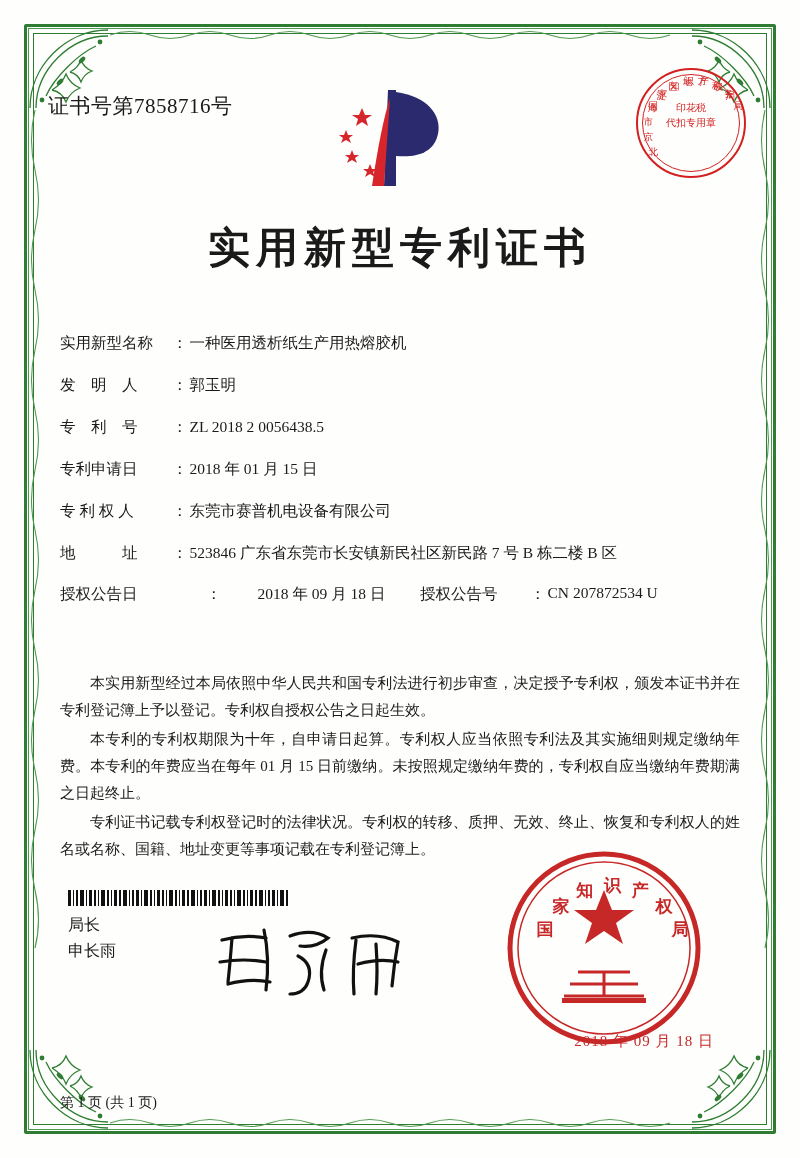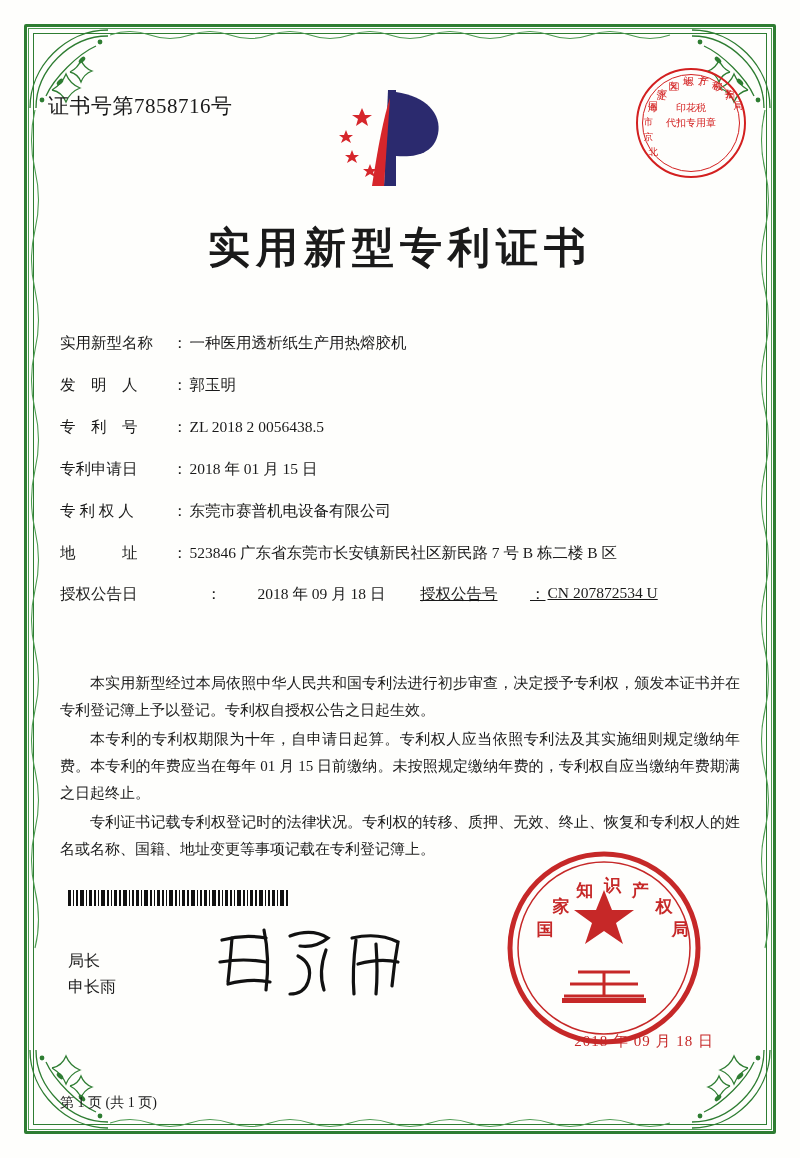--- a/index.html
+++ b/index.html
@@ -111,37 +111,37 @@
     letter-spacing:0px;
     white-space:nowrap;
   }
   .fcolon{margin:0 2px 0 0;}
   .fval{flex:1 1 auto;}
 
   .row-two{
     display:flex;align-items:flex-start;margin-bottom:6px;
   }
   .row-two .left{flex:0 0 360px;display:flex;gap:34px;}
-  .row-two .right{flex:1 1 auto;display:flex;text-decoration:underline;}
+  .row-two .right{flex:1 1 auto;display:flex;}
   .row-two .rlabel{flex:0 0 110px;white-space:nowrap;}
 
   .body-text{
     position:absolute;left:0;right:0;top:610px;
     font-size:15px;line-height:27px;
     text-align:justify;
   }
   .body-text p{margin:0 0 2px 0;text-indent:2em;}
 
   .barcode{
     position:absolute;left:8px;top:830px;
     width:224px;height:16px;
   }
 
   .signature-block{
-    position:absolute;left:8px;top:888px;
+    position:absolute;left:8px;top:852px;
     font-size:16px;line-height:26px;
   }
   .sig-script{
     position:absolute;left:146px;top:862px;
     width:220px;height:80px;
   }
 
   .seal{
     position:absolute;right:38px;top:790px;
     width:196px;height:196px;

